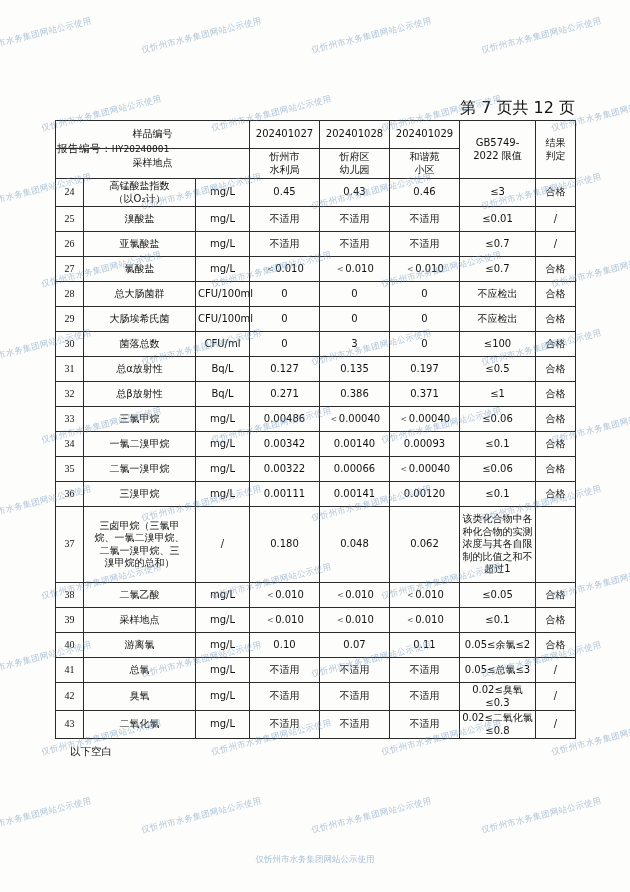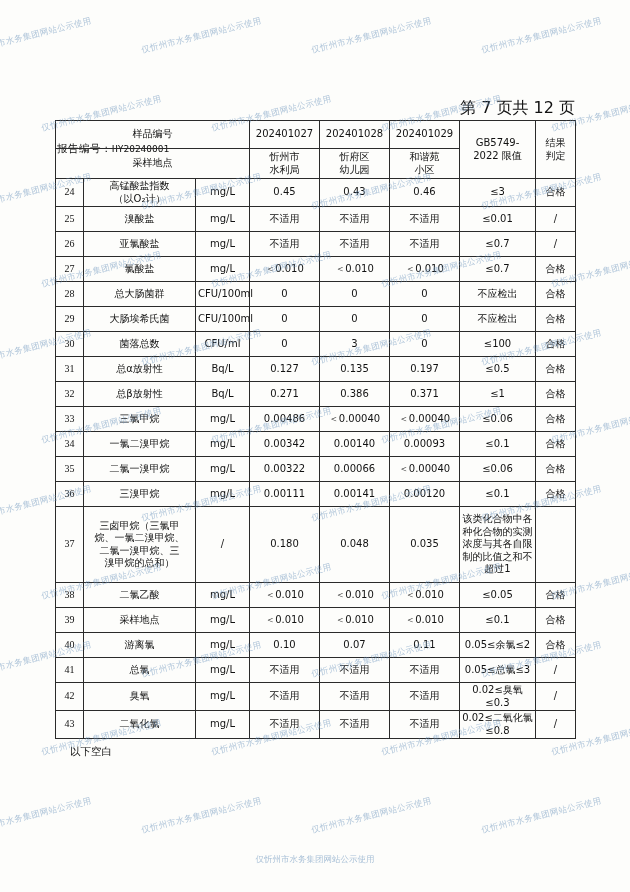--- a/index.html
+++ b/index.html
@@ -340,21 +340,21 @@
             <td class="idx">37</td>
             <td class="item">
               <span class="multi">三卤甲烷（三氯甲</span>
               <span class="multi">烷、一氯二溴甲烷、</span>
               <span class="multi">二氯一溴甲烷、三</span>
               <span class="multi">溴甲烷的总和）</span>
             </td>
             <td class="unit">/</td>
             <td class="num">0.180</td>
             <td class="num">0.048</td>
-            <td class="num">0.035</td>
+            <td class="num">0.062</td>
             <td class="tiny">该类化合物中各种化合物的实测浓度与其各自限制的比值之和不超过1</td>
             <td></td>
           </tr>
           <tr class="row">
             <td class="idx">38</td>
             <td class="item">
               <span class="multi">二氯乙酸</span>
             </td>
             <td class="unit">mg/L</td>
             <td class="num">＜0.010</td>

